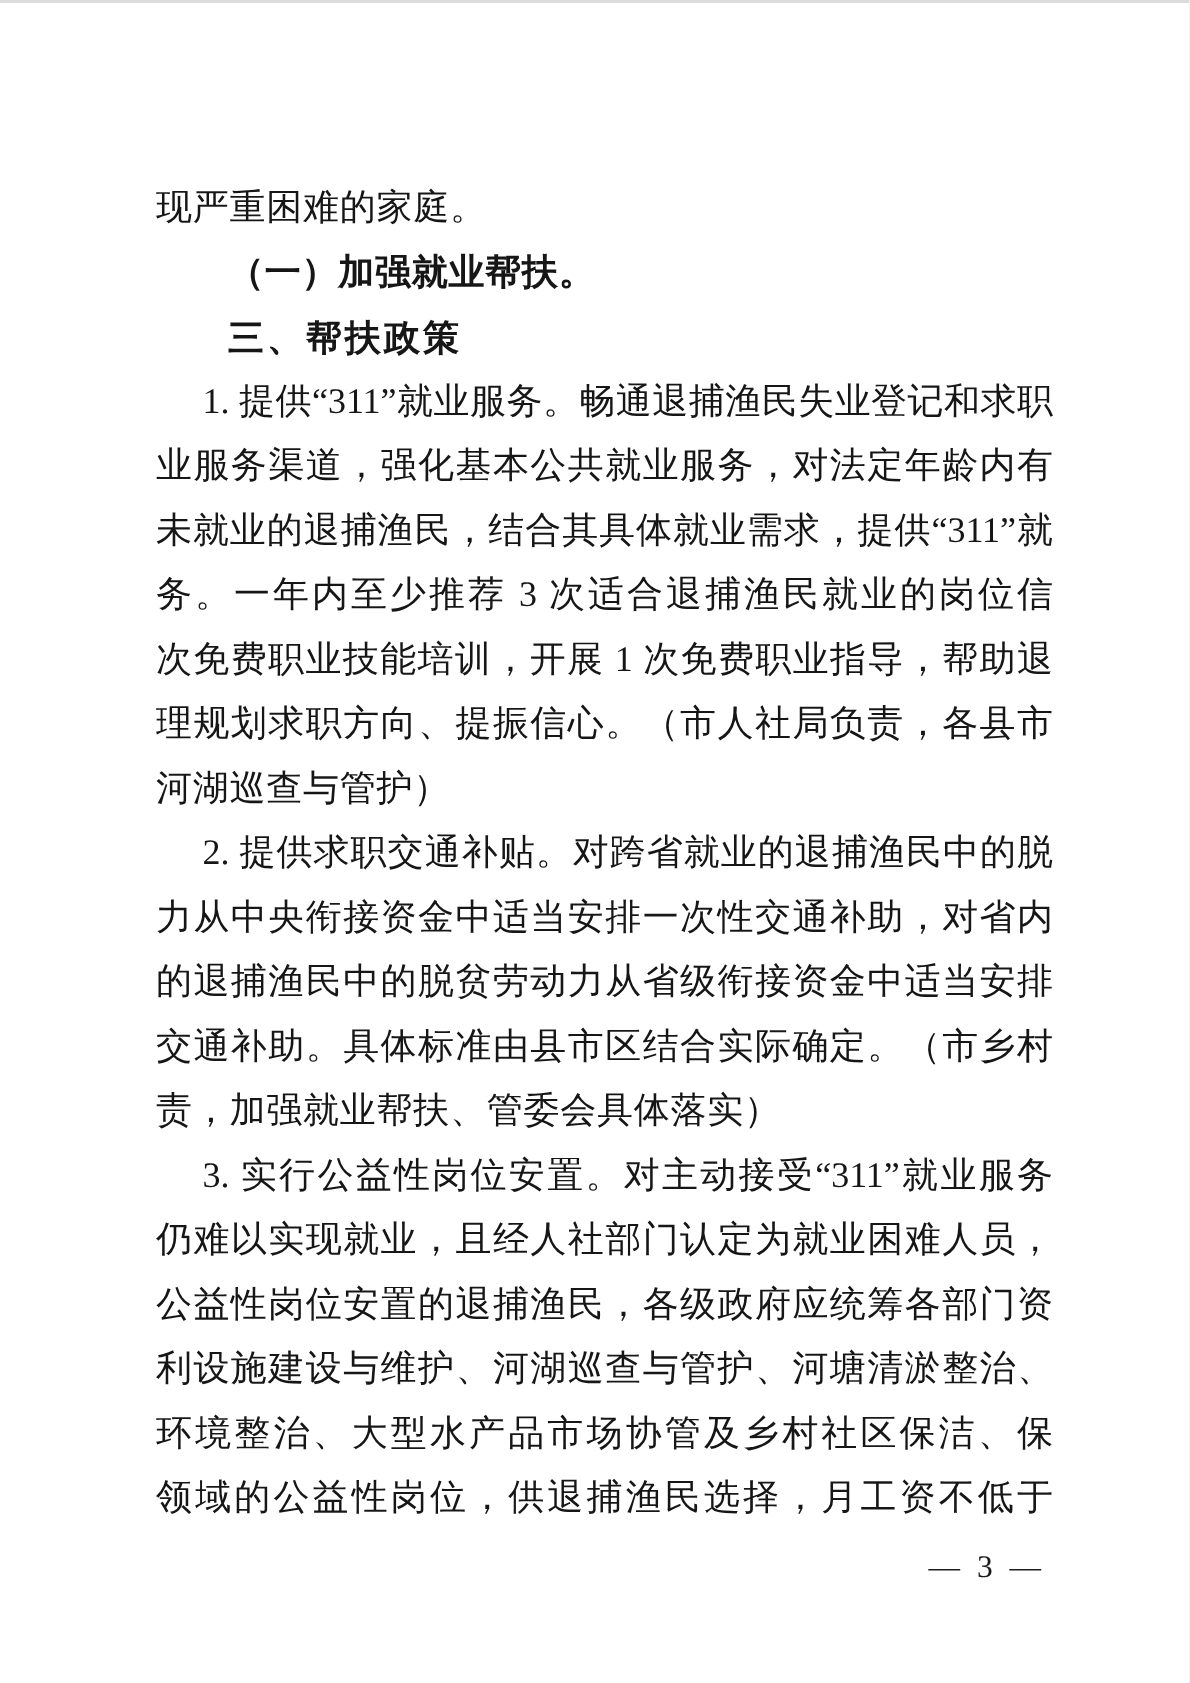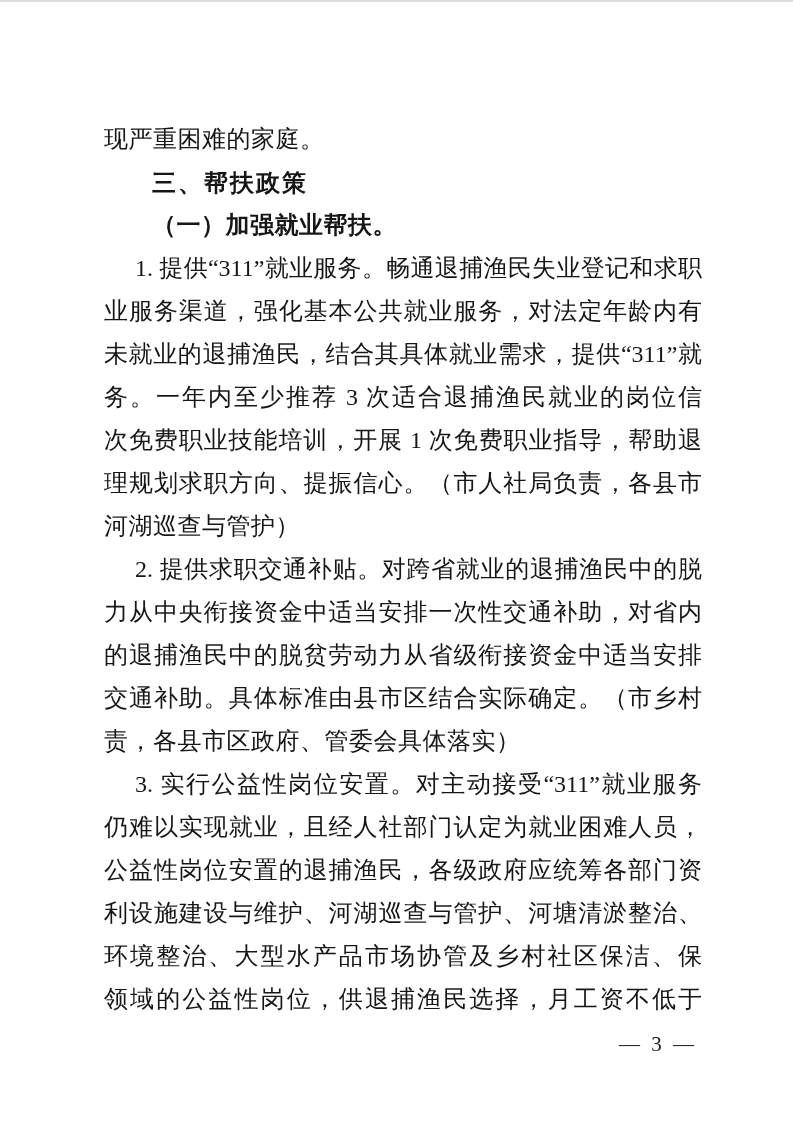--- a/index.html
+++ b/index.html
@@ -69,36 +69,36 @@
   }
 </style>
 </head>
 <body>
 
 <div class="page">
   <div class="scan-edge"></div>
 
   <div class="textblock">
     <div class="line">现严重困难的家庭。</div>
+    <div class="line ind2 subheading">（一）加强就业帮扶。</div>
     <div class="line ind2 heading">三、帮扶政策</div>
-    <div class="line ind2 subheading">（一）加强就业帮扶。</div>
 
     <div class="line indnum just">1. 提供“311”就业服务。畅通退捕渔民失业登记和求职创</div>
     <div class="line just">业服务渠道，强化基本公共就业服务，对法定年龄内有就业意愿</div>
     <div class="line just">未就业的退捕渔民，结合其具体就业需求，提供“311”就业服</div>
     <div class="line just">务。一年内至少推荐 3 次适合退捕渔民就业的岗位信息，提供 1</div>
     <div class="line just">次免费职业技能培训，开展 1 次免费职业指导，帮助退捕渔民合</div>
     <div class="line just">理规划求职方向、提振信心。（市人社局负责，各县市区政府、</div>
     <div class="line">河湖巡查与管护）</div>
 
     <div class="line indnum just">2. 提供求职交通补贴。对跨省就业的退捕渔民中的脱贫劳动</div>
     <div class="line just">力从中央衔接资金中适当安排一次性交通补助，对省内跨县就业</div>
     <div class="line just">的退捕渔民中的脱贫劳动力从省级衔接资金中适当安排一次性</div>
     <div class="line just">交通补助。具体标准由县市区结合实际确定。（市乡村振兴局负</div>
-    <div class="line">责，各县市区政府、管委会具体落实）</div>
+    <div class="line">责，加强就业帮扶、管委会具体落实）</div>
 
     <div class="line indnum just">3. 实行公益性岗位安置。对主动接受“311”就业服务后，</div>
     <div class="line just">仍难以实现就业，且经人社部门认定为就业困难人员，愿意接受</div>
     <div class="line just">公益性岗位安置的退捕渔民，各级政府应统筹各部门资源，在水</div>
     <div class="line just">利设施建设与维护、河湖巡查与管护、河塘清淤整治、农村人居</div>
     <div class="line just">环境整治、大型水产品市场协管及乡村社区保洁、保安、保绿等</div>
     <div class="line just">领域的公益性岗位，供退捕渔民选择，月工资不低于 2000 元。</div>
   </div>
 
   <div class="footer">— 3 —</div>

